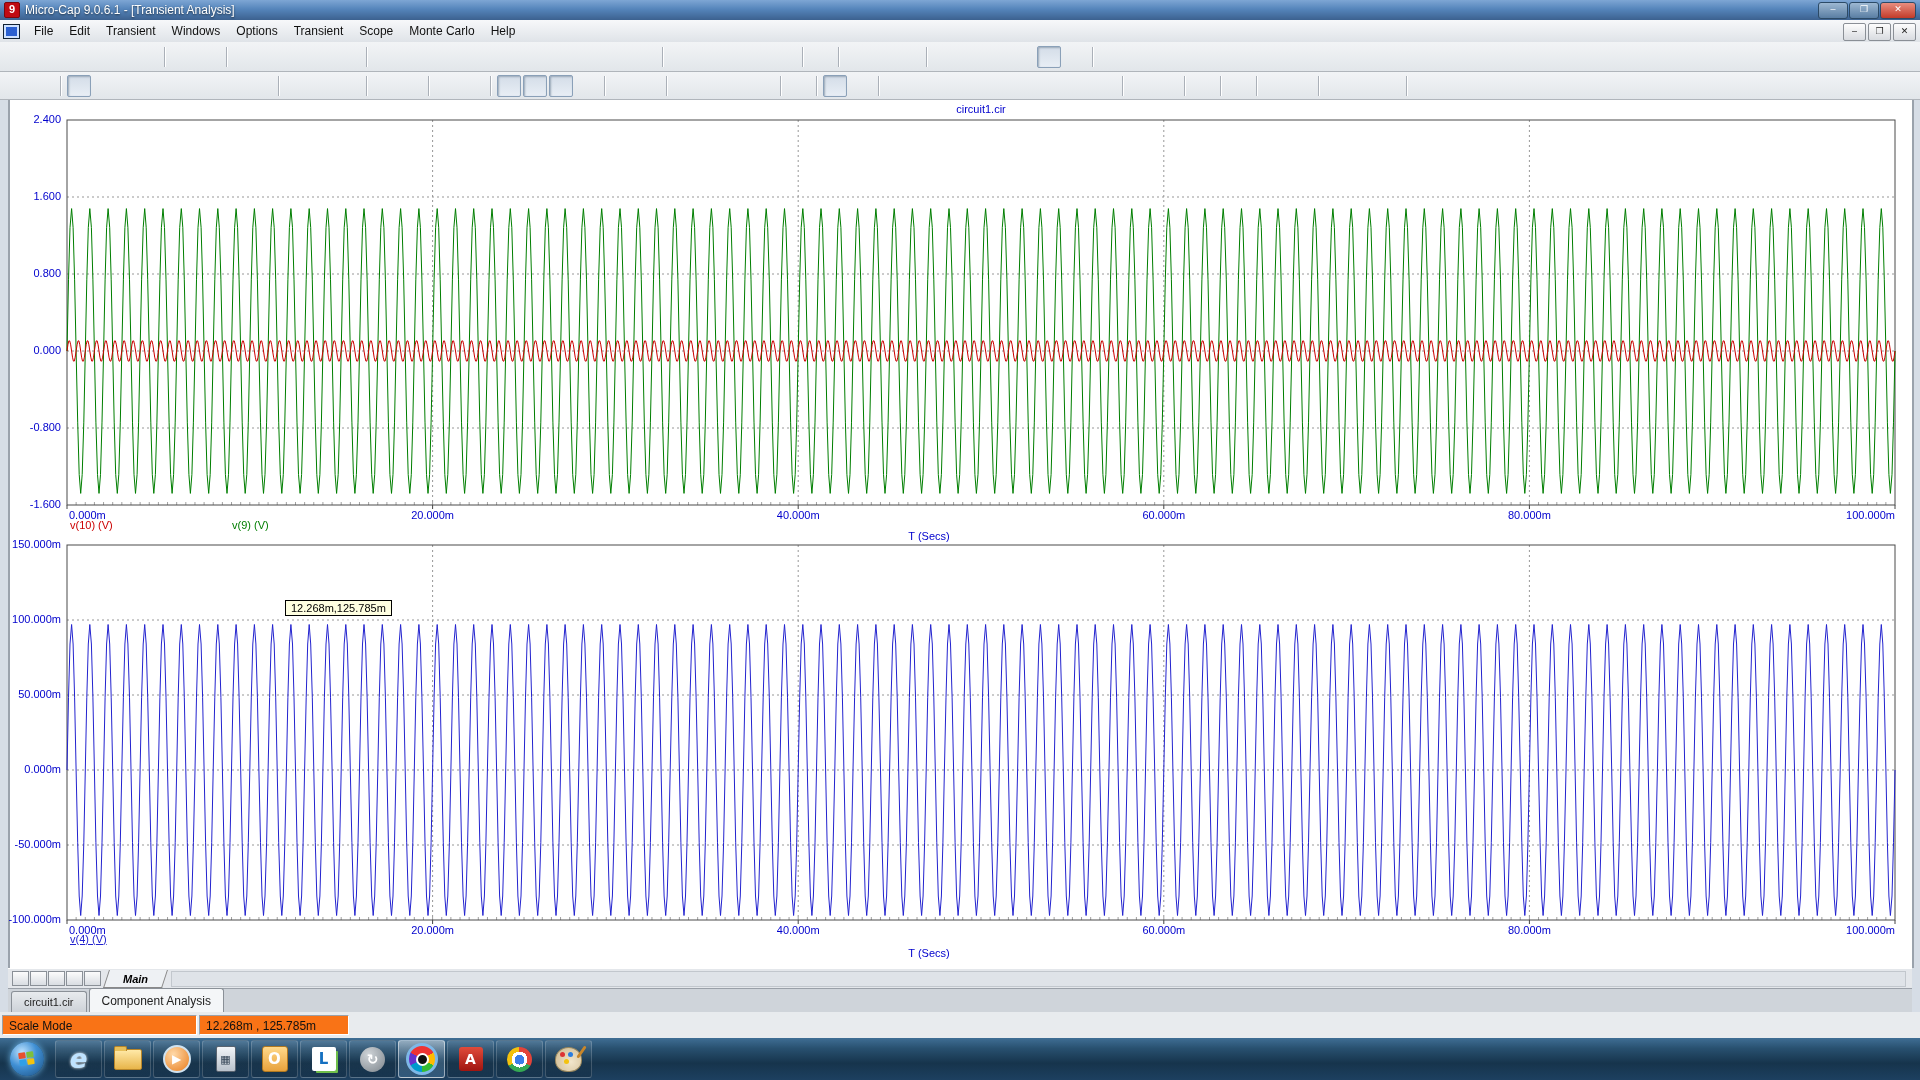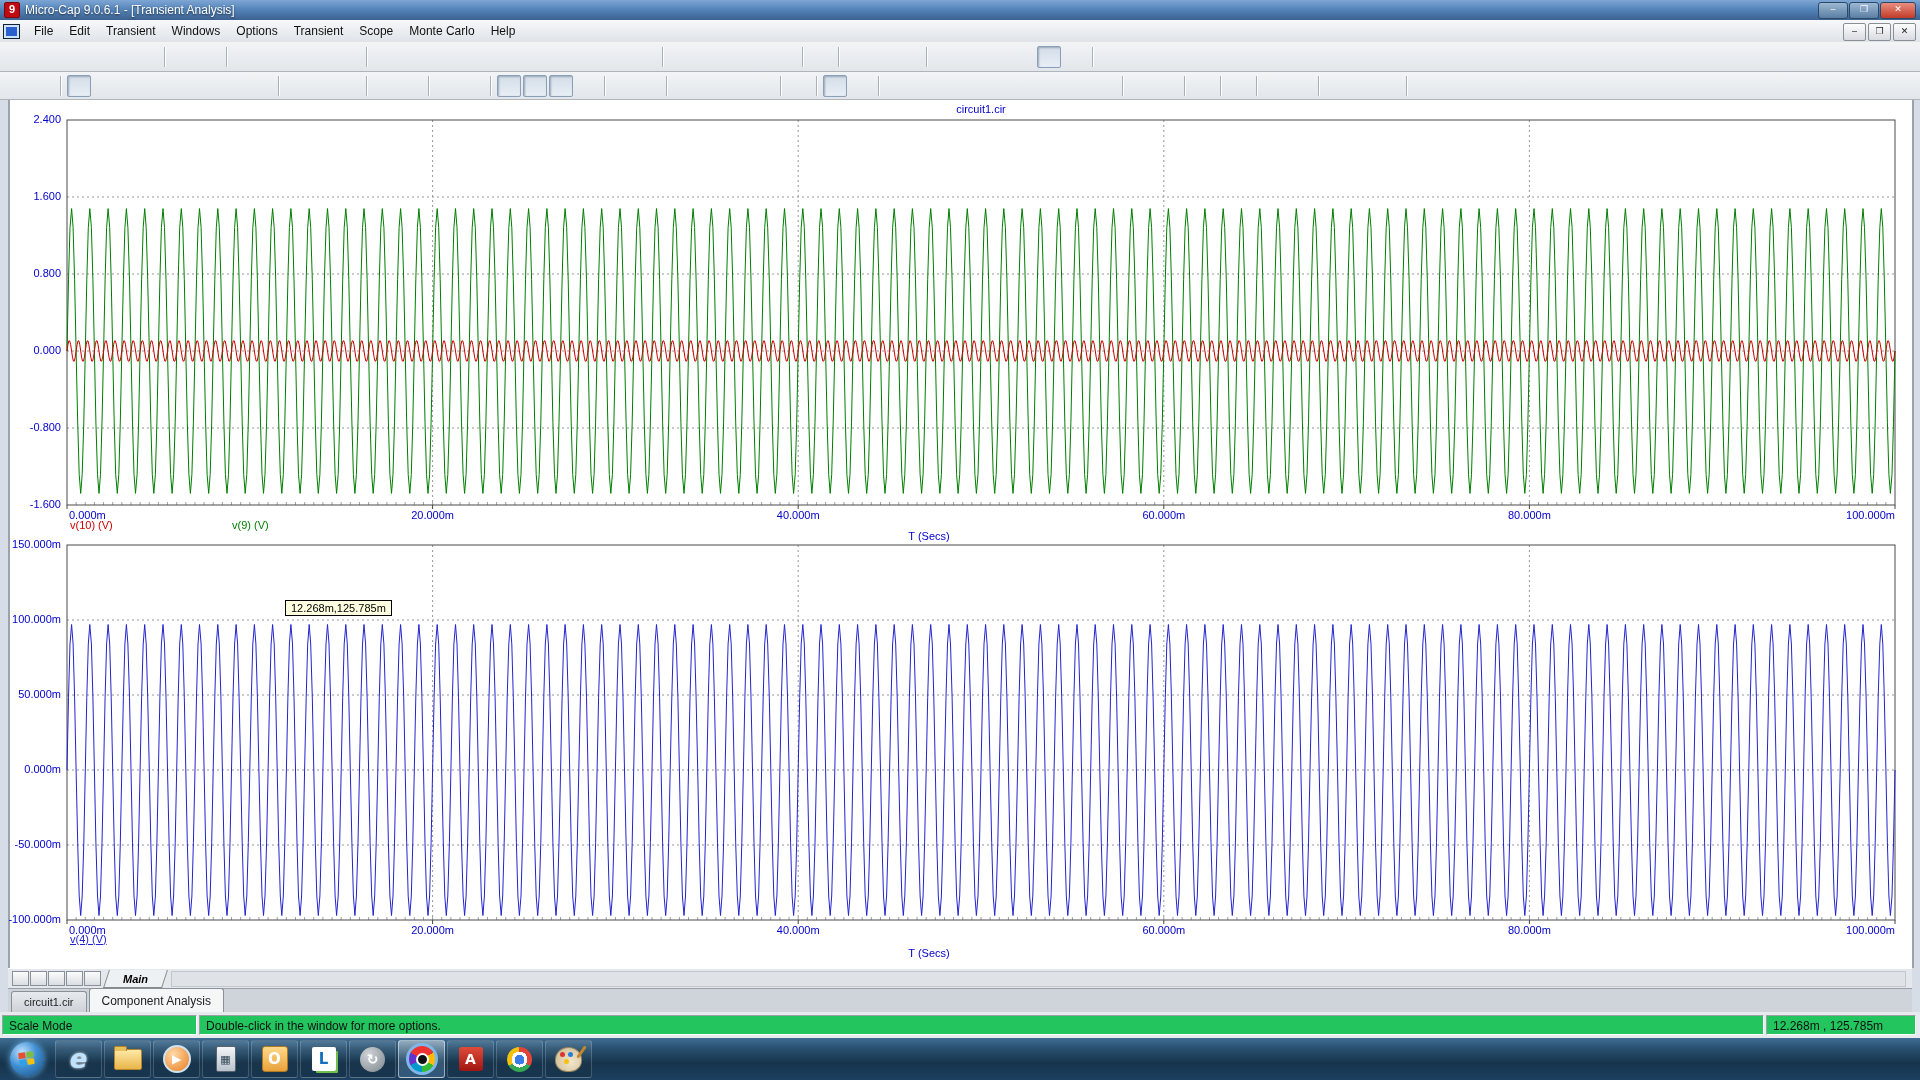--- a/index.html
+++ b/index.html
@@ -61,21 +61,21 @@
   
   .doctabs{position:absolute;left:8px;top:988px;width:1904px;height:24px;background:#cfd4da;
     border-top:1px solid #9aa0a8;display:flex;align-items:flex-end;padding-left:3px;box-sizing:border-box;}
   .dtab{height:20px;padding:0 12px;font-size:11px;display:flex;align-items:center;cursor:pointer;
     background:linear-gradient(#e8ebee,#cdd2d8);border:1px solid #8a9097;border-bottom:none;
     border-radius:3px 3px 0 0;margin-right:2px;color:#222;}
   .dtab.active{background:#f4f6f8;height:23px;font-size:12px;}
   
   .statusbar{position:absolute;left:0;top:1012px;width:1920px;height:26px;background:#e8ebee;
     display:flex;align-items:center;font-size:12px;color:#111;}
-  .spanel{height:20px;line-height:20px;padding:0 6px;margin-left:2px;background:#22c55e;
+  .spanel{height:20px;line-height:20px;padding:0 6px;margin-left:2px;background:#f97316;
     border:1px solid;border-color:#9aa0a8 #fff #fff #9aa0a8;box-sizing:border-box;}
   .sp1{width:195px;}
   .sp2{width:1565px;}
   .sp3{width:150px;}
   
   .taskbar{position:absolute;left:0;top:1038px;width:1920px;height:42px;
     background:linear-gradient(to bottom,#3f6e94 0%,#28506f 25%,#16344c 60%,#1d4060 100%);
     display:flex;align-items:center;}
   .tapp{width:47px;height:38px;margin:2px 1px;border:1px solid rgba(255,255,255,.18);border-radius:3px;
     background:linear-gradient(rgba(255,255,255,.12),rgba(255,255,255,.02) 50%,rgba(0,0,0,.15));
@@ -743,21 +743,20 @@
     <div class="pagetrack"></div>
   </div>
 
   <div class="doctabs">
     <div class="dtab">circuit1.cir</div>
     <div class="dtab active">Component Analysis</div>
   </div>
 
   <div class="statusbar">
     <div class="spanel sp1">Scale Mode</div>
-    <div class="spanel sp2">Double-click in the window for more options.</div>
     <div class="spanel sp3">12.268m , 125.785m</div>
   </div>
 
   <div class="taskbar">
     <span style="display:flex">
 
     <button class="tapp k-start">
           <span class="aico">
             <span class="ag"></span>
             <span class="orbflag">

